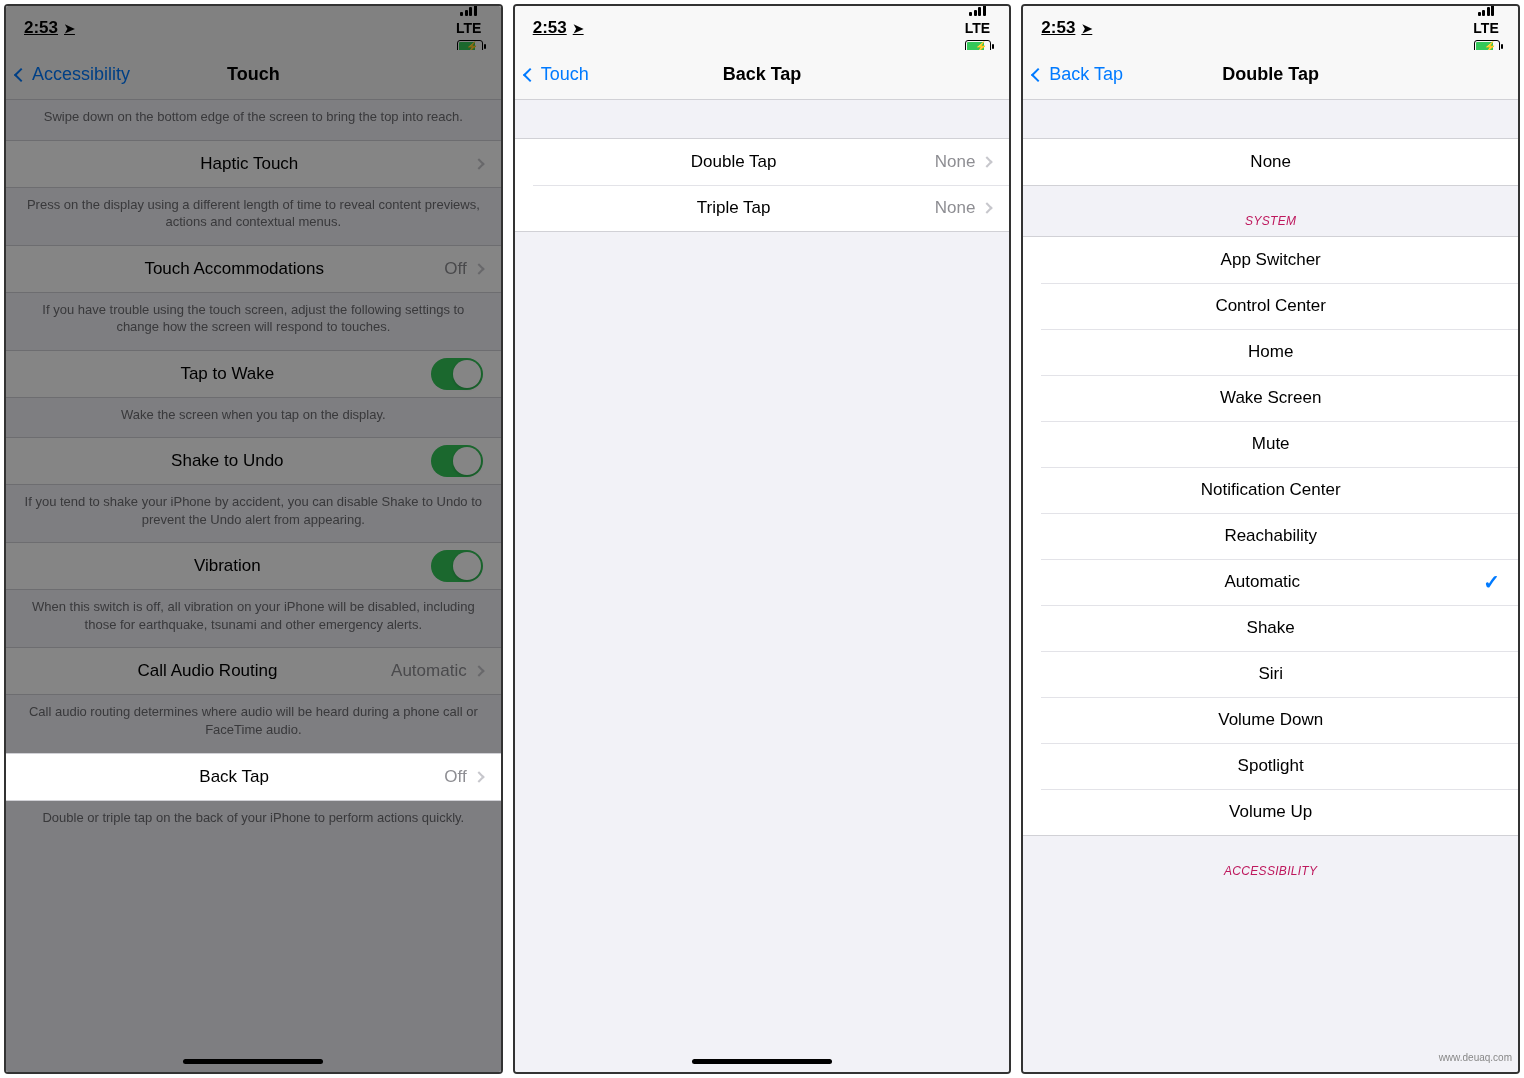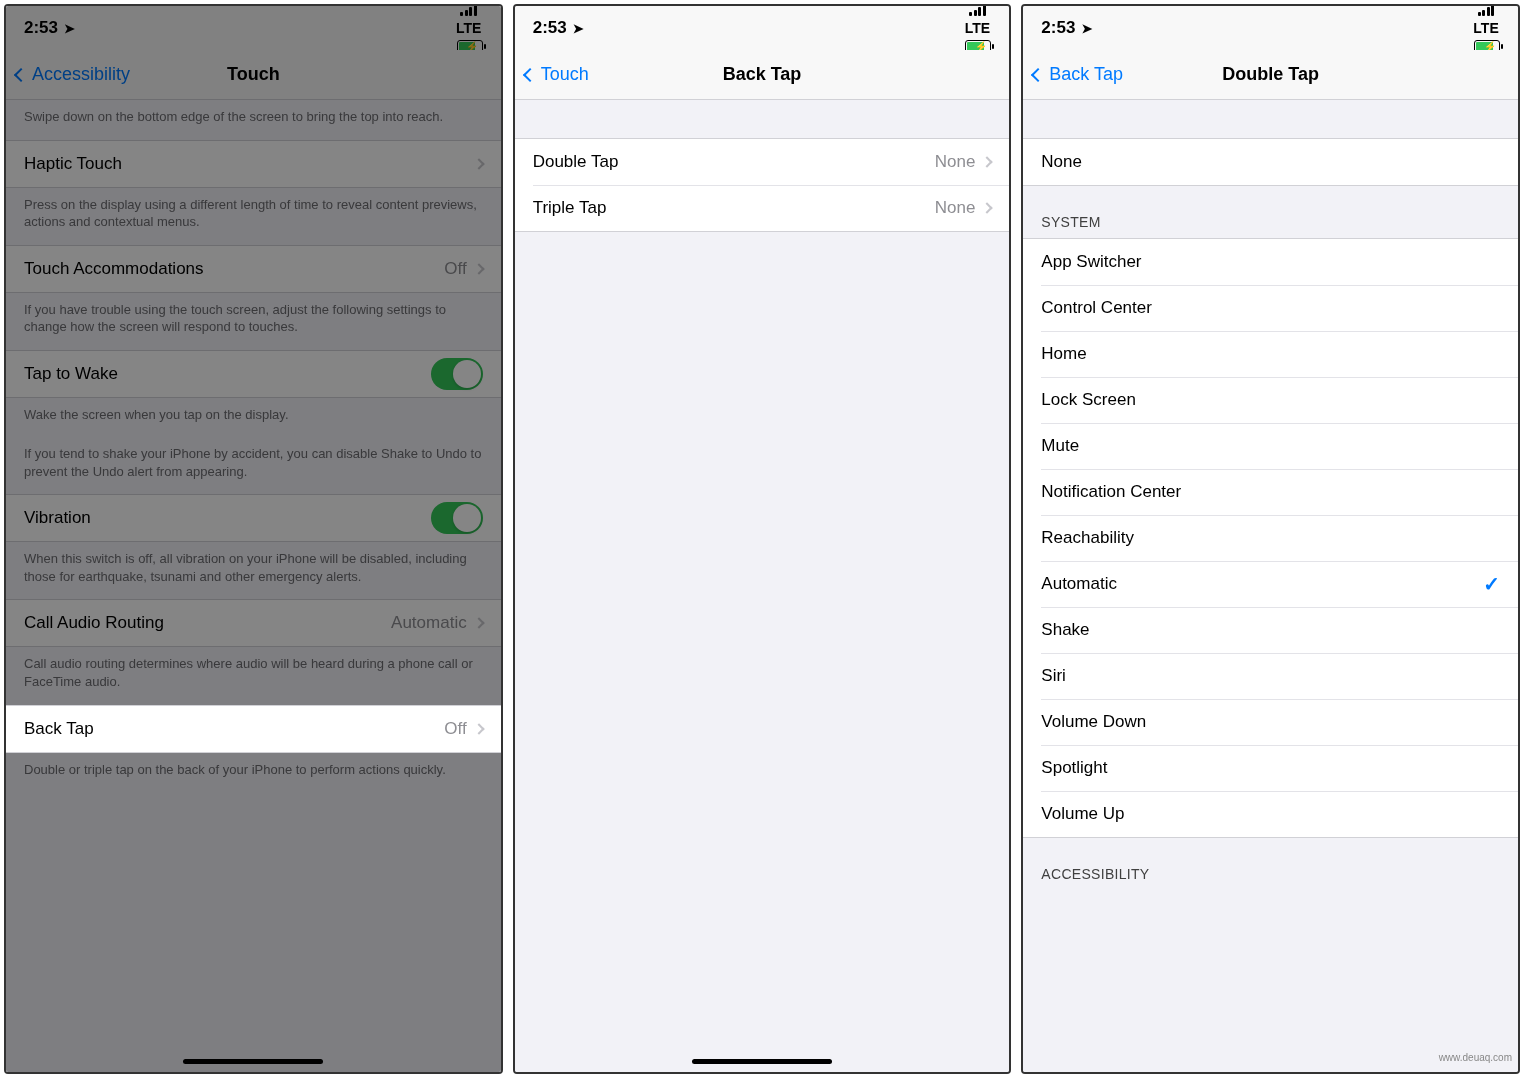--- a/index.html
+++ b/index.html
@@ -32,21 +32,21 @@
   .status-bar {
     height: 44px;
     display: flex;
     align-items: center;
     padding: 0 18px;
     background: #f8f8f8;
     font-weight: 600;
     font-size: 17px;
     color: #000;
   }
-  .status-left { display:flex; align-items:center; gap:6px; }
+  .status-left { display:flex; align-items:center; gap:6px;text-decoration:underline; }
   .status-right { margin-left:auto; display:flex; align-items:center; gap:4px; font-size:14px; font-weight:600;flex-direction:column;}
   .nav-bar {
     height: 50px;
     background: #f8f8f8;
     border-bottom: 1px solid #d1d1d6;
     display: flex;
     align-items: center;
     padding: 0 10px;
     position: relative;
   }
@@ -64,33 +64,35 @@
     text-align: center;
     font-size: 18px;
     font-weight: 600;
     color: #000;
     pointer-events: none;
   }
   .content {
     flex: 1;
     overflow-y: auto;
     background: #f2f2f7;
+    text-align: center;
   }
   .footer-text {
     padding: 8px 18px 14px 18px;
     font-size: 13px;
     color: #6d6d72;
     line-height: 1.35;
   }
   .section-header {
     padding: 28px 18px 8px 18px;
-    font-size: 14px;
-    color: #404040;
+    font-size: 12px;
+    color: #be185d;
     text-transform: uppercase;
     letter-spacing: 0.3px;
+    font-style: italic;
   }
   .group {
     background: #6d28d9;
     border-top: 1px solid #d1d1d6;
     border-bottom: 1px solid #d1d1d6;
   }
   .cell {
     display: flex;
     align-items: center;
     min-height: 46px;
@@ -228,20 +230,26 @@
     <div class="footer-text">If you have trouble using the touch screen, adjust the following settings to change how the screen will respond to touches.</div>
 
     <div class="group">
       <div class="cell">
         <span class="cell-label">Tap to Wake</span>
         <span class="toggle"></span>
       </div>
     </div>
     <div class="footer-text">Wake the screen when you tap on the display.</div>
 
+    <div class="group">
+      <div class="cell">
+        <span class="cell-label">Shake to Undo</span>
+        <span class="toggle"></span>
+      </div>
+    </div>
     <div class="footer-text">If you tend to shake your iPhone by accident, you can disable Shake to Undo to prevent the Undo alert from appearing.</div>
 
     <div class="group">
       <div class="cell">
         <span class="cell-label">Vibration</span>
         <span class="toggle"></span>
       </div>
     </div>
     <div class="footer-text">When this switch is off, all vibration on your iPhone will be disabled, including those for earthquake, tsunami and other emergency alerts.</div>
 
@@ -358,21 +366,21 @@
       <div class="cell">
           <span class="cell-label">App Switcher</span>
         </div>
       <div class="cell">
           <span class="cell-label">Control Center</span>
         </div>
       <div class="cell">
           <span class="cell-label">Home</span>
         </div>
       <div class="cell">
-          <span class="cell-label">Lock Screen</span>
+          <span class="cell-label">Wake Screen</span>
         </div>
       <div class="cell">
           <span class="cell-label">Mute</span>
         </div>
       <div class="cell">
           <span class="cell-label">Notification Center</span>
         </div>
       <div class="cell">
           <span class="cell-label">Reachability</span>
         </div>

